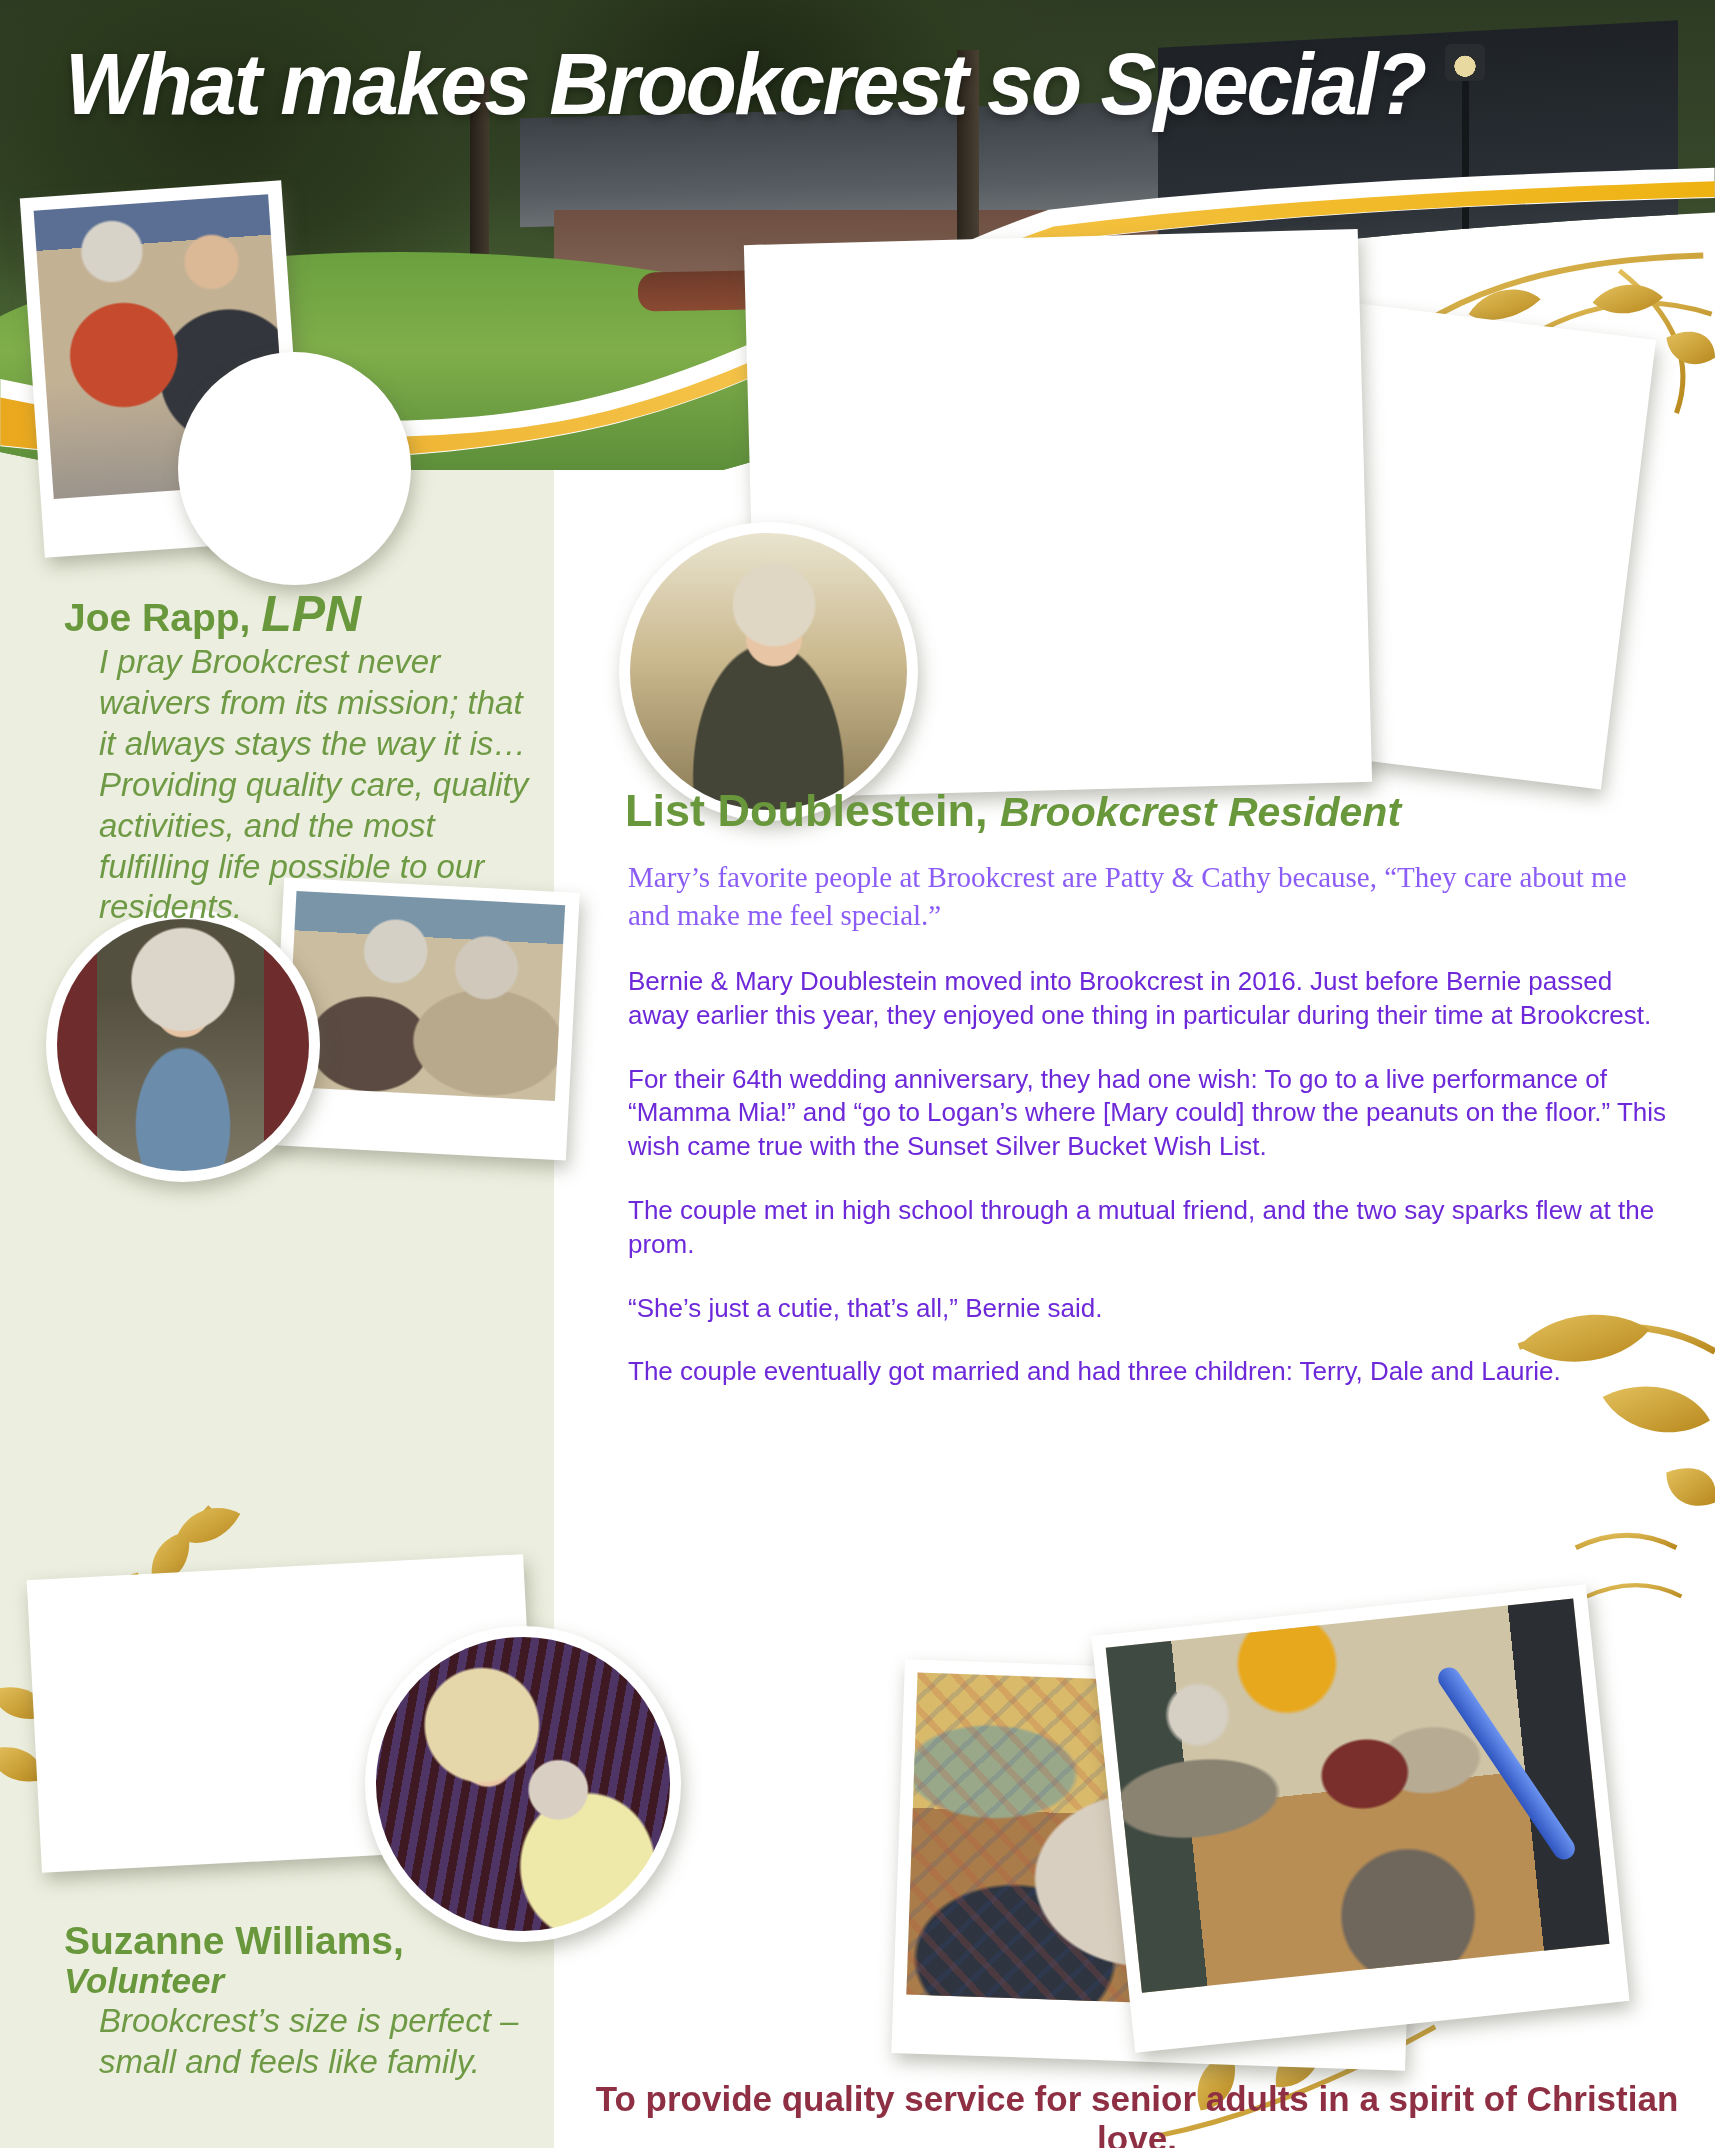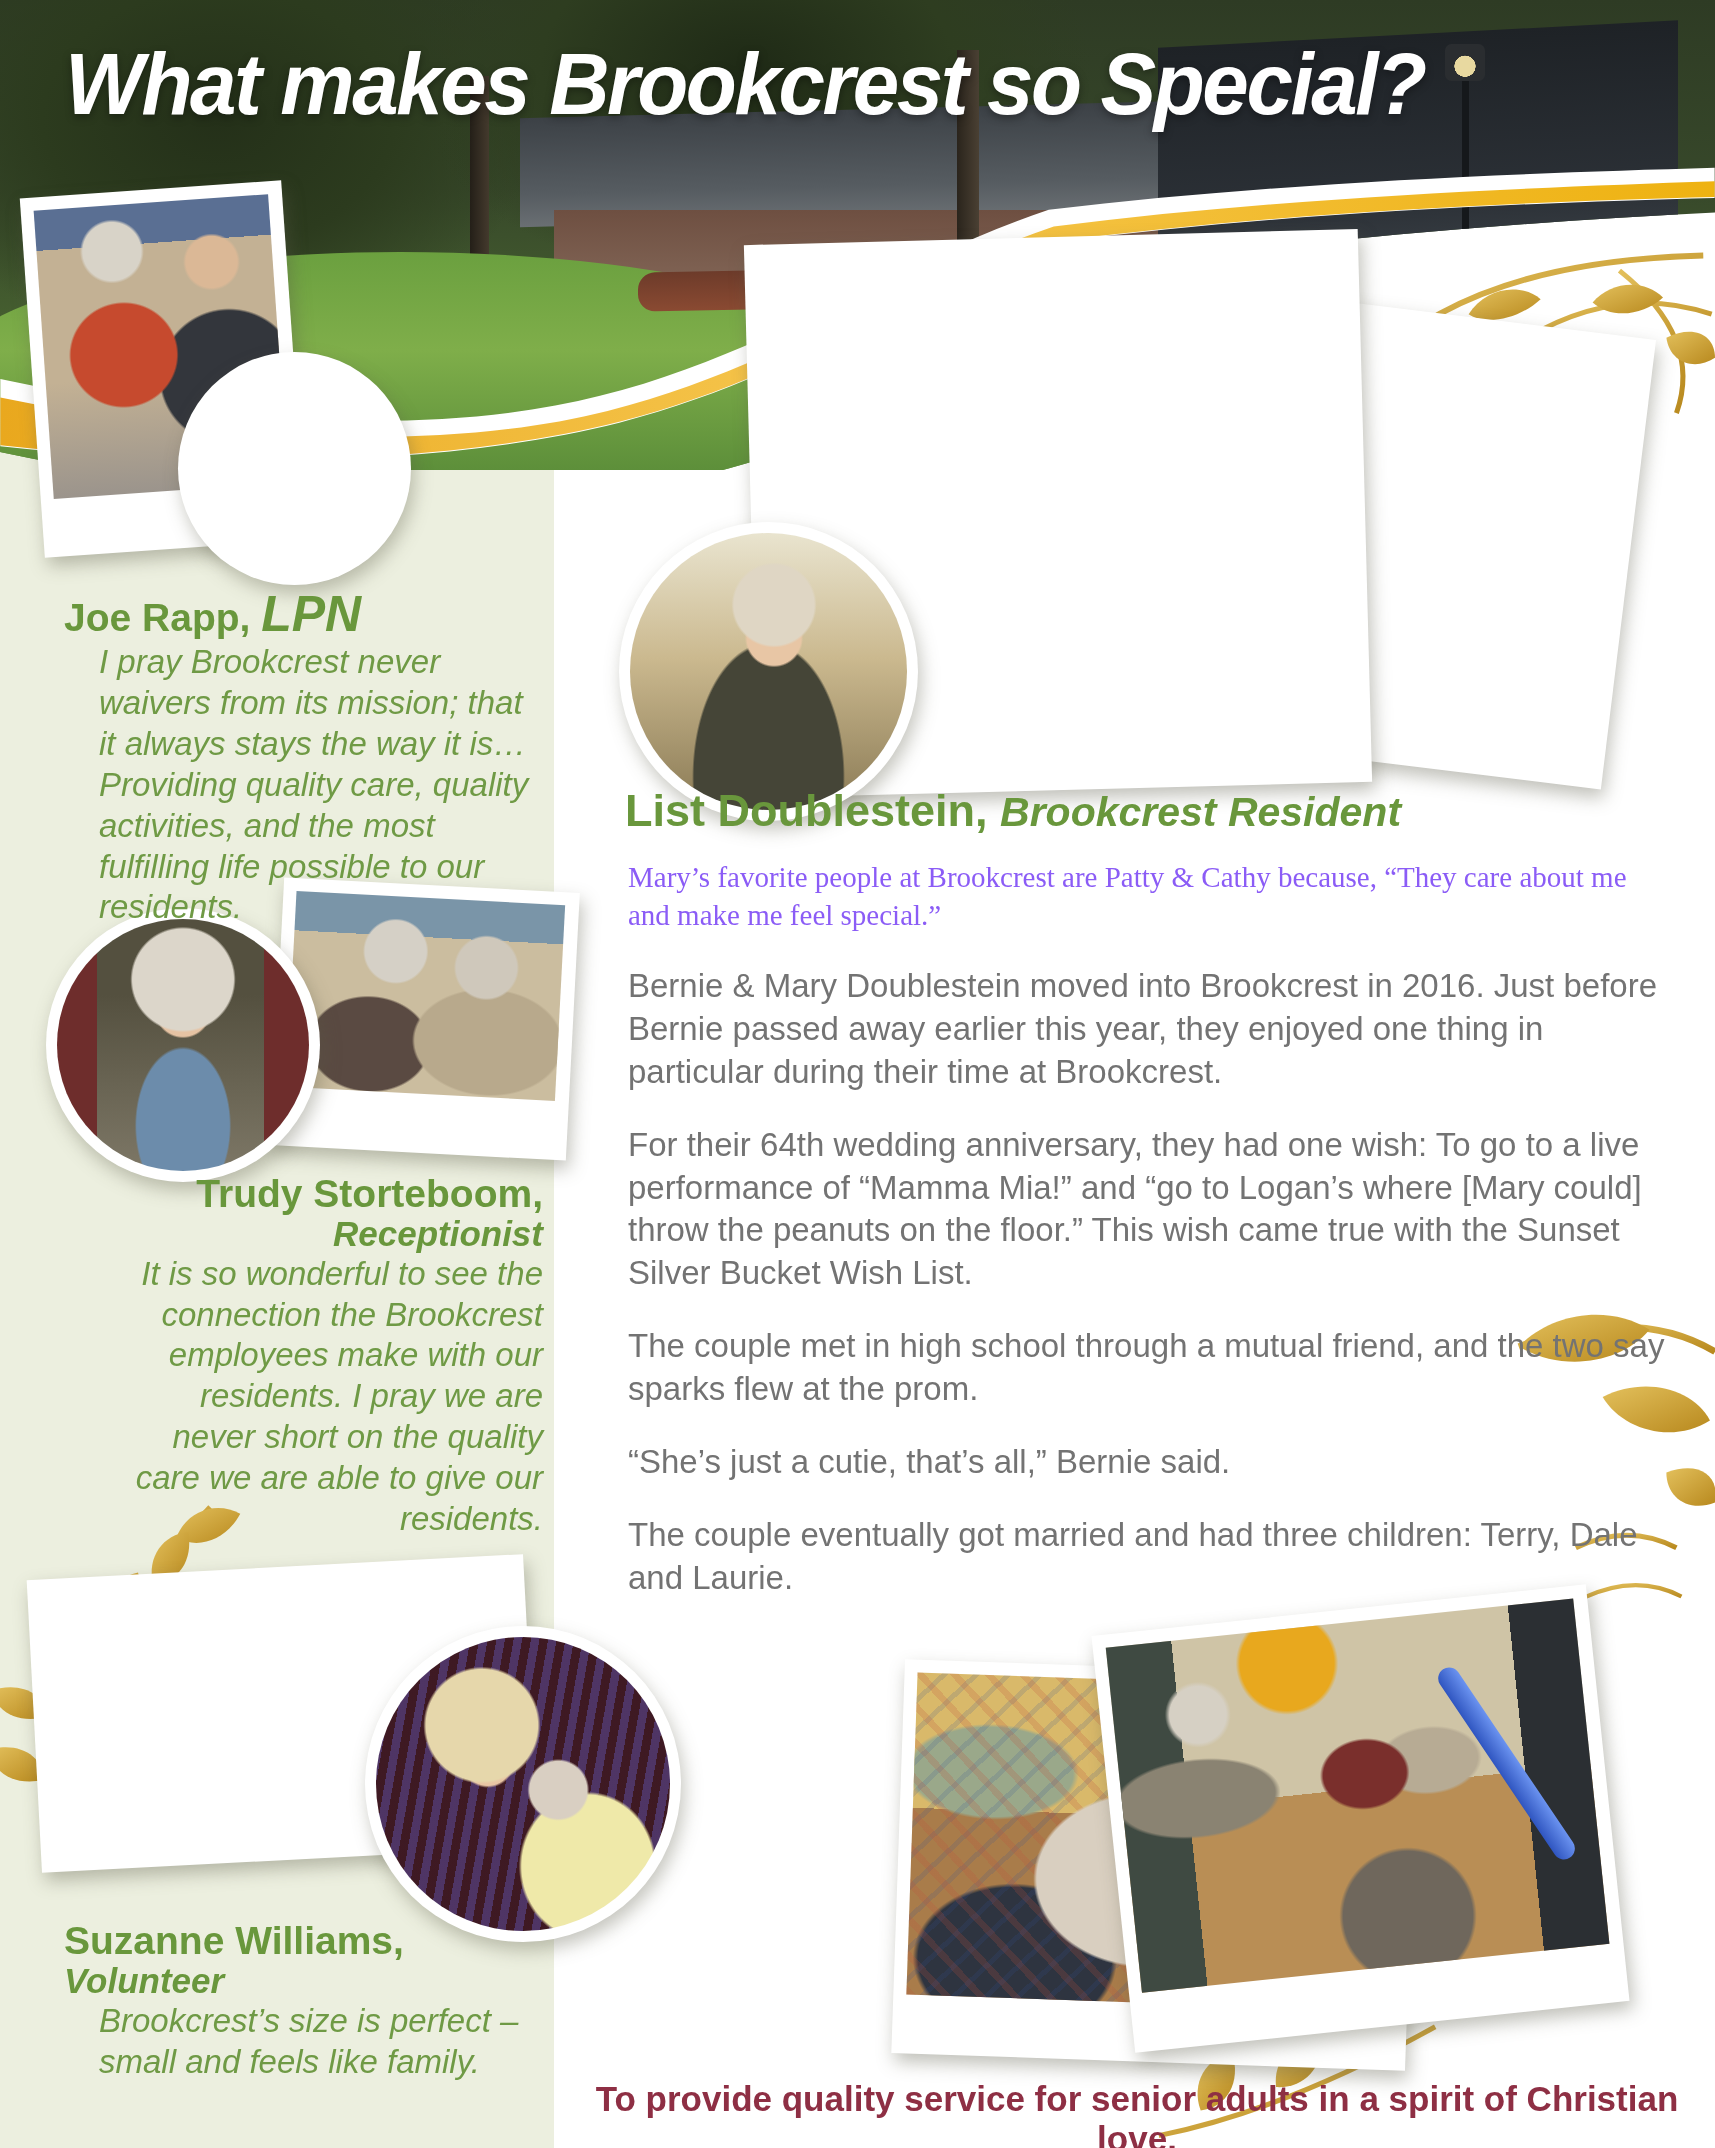--- a/index.html
+++ b/index.html
@@ -30,21 +30,21 @@
   .t-head{font-weight:bold;color:#69973c;font-size:39px;line-height:1.08;}
   .t-role{font-weight:bold;font-style:italic;color:#69973c;font-size:35px;line-height:1.1;}
   .t-quote{font-style:italic;color:#6f9a45;font-size:33px;line-height:1.24;margin-left:35px;}
   .joe-block{position:absolute;left:64px;top:587px;width:470px;text-align:left;}
   .trudy-block{position:absolute;left:80px;top:1173px;width:463px;text-align:right;}
   .suzanne-block{position:absolute;left:64px;top:1920px;width:470px;text-align:left;}
   .main-head{position:absolute;left:625px;top:785px;width:1074px;font-size:45px;color:#69973c;}
   .main-head .nm{font-weight:bold;}
   .main-head .rl{font-weight:bold;font-style:italic;font-size:41px;}
   .lead{position:absolute;left:628px;top:858px;width:1040px;font-size:29px;line-height:1.32;color:#8b5cf6;font-family:Liberation Serif, serif;}
-  .bodytext{position:absolute;left:628px;top:965px;width:1049px;font-size:33px;line-height:1.3;color:#737373;}
+  .bodytext{position:absolute;left:628px;top:965px;width:1049px;font-size:26px;line-height:1.3;color:#6d28d9;}
   .bodytext p{margin:0 0 30px 0;}
   .tagline{position:absolute;left:579px;top:2079px;width:1116px;text-align:center;
     font-size:35px;font-weight:bold;color:#8e2f44;}
   .fig{position:absolute;}
 </style>
 </head>
 <body>
 
 <div class="page">
 
@@ -254,25 +254,20 @@
   </div>
 
   <div class="joe-block">
     <div class="t-head">
       <span>Joe Rapp,</span>
       <span class="t-role" style="font-size:50px;">LPN</span>
     </div>
     <div class="t-quote">I pray Brookcrest never waivers from its mission; that it always stays the way it is… Providing quality care, quality activities, and the most fulfilling life possible to our residents.</div>
   </div>
 
-  <div class="trudy-block">
-    <div class="t-head">Trudy Storteboom,</div>
-    <div class="t-role">Receptionist</div>
-    <div class="t-quote">It is so wonderful to see the connection the Brookcrest employees make with our residents.  I pray we are never short on the quality care we are able to give our residents.</div>
-  </div>
 
   <div class="suzanne-block">
     <div class="t-head">Suzanne Williams,</div>
     <div class="t-role">Volunteer</div>
     <div class="t-quote">Brookcrest’s size is perfect – small and feels like family.</div>
   </div>
 
   <div class="main-head">
     <span class="nm">List Doublestein,</span>
     <span class="rl">Brookcrest Resident</span>

